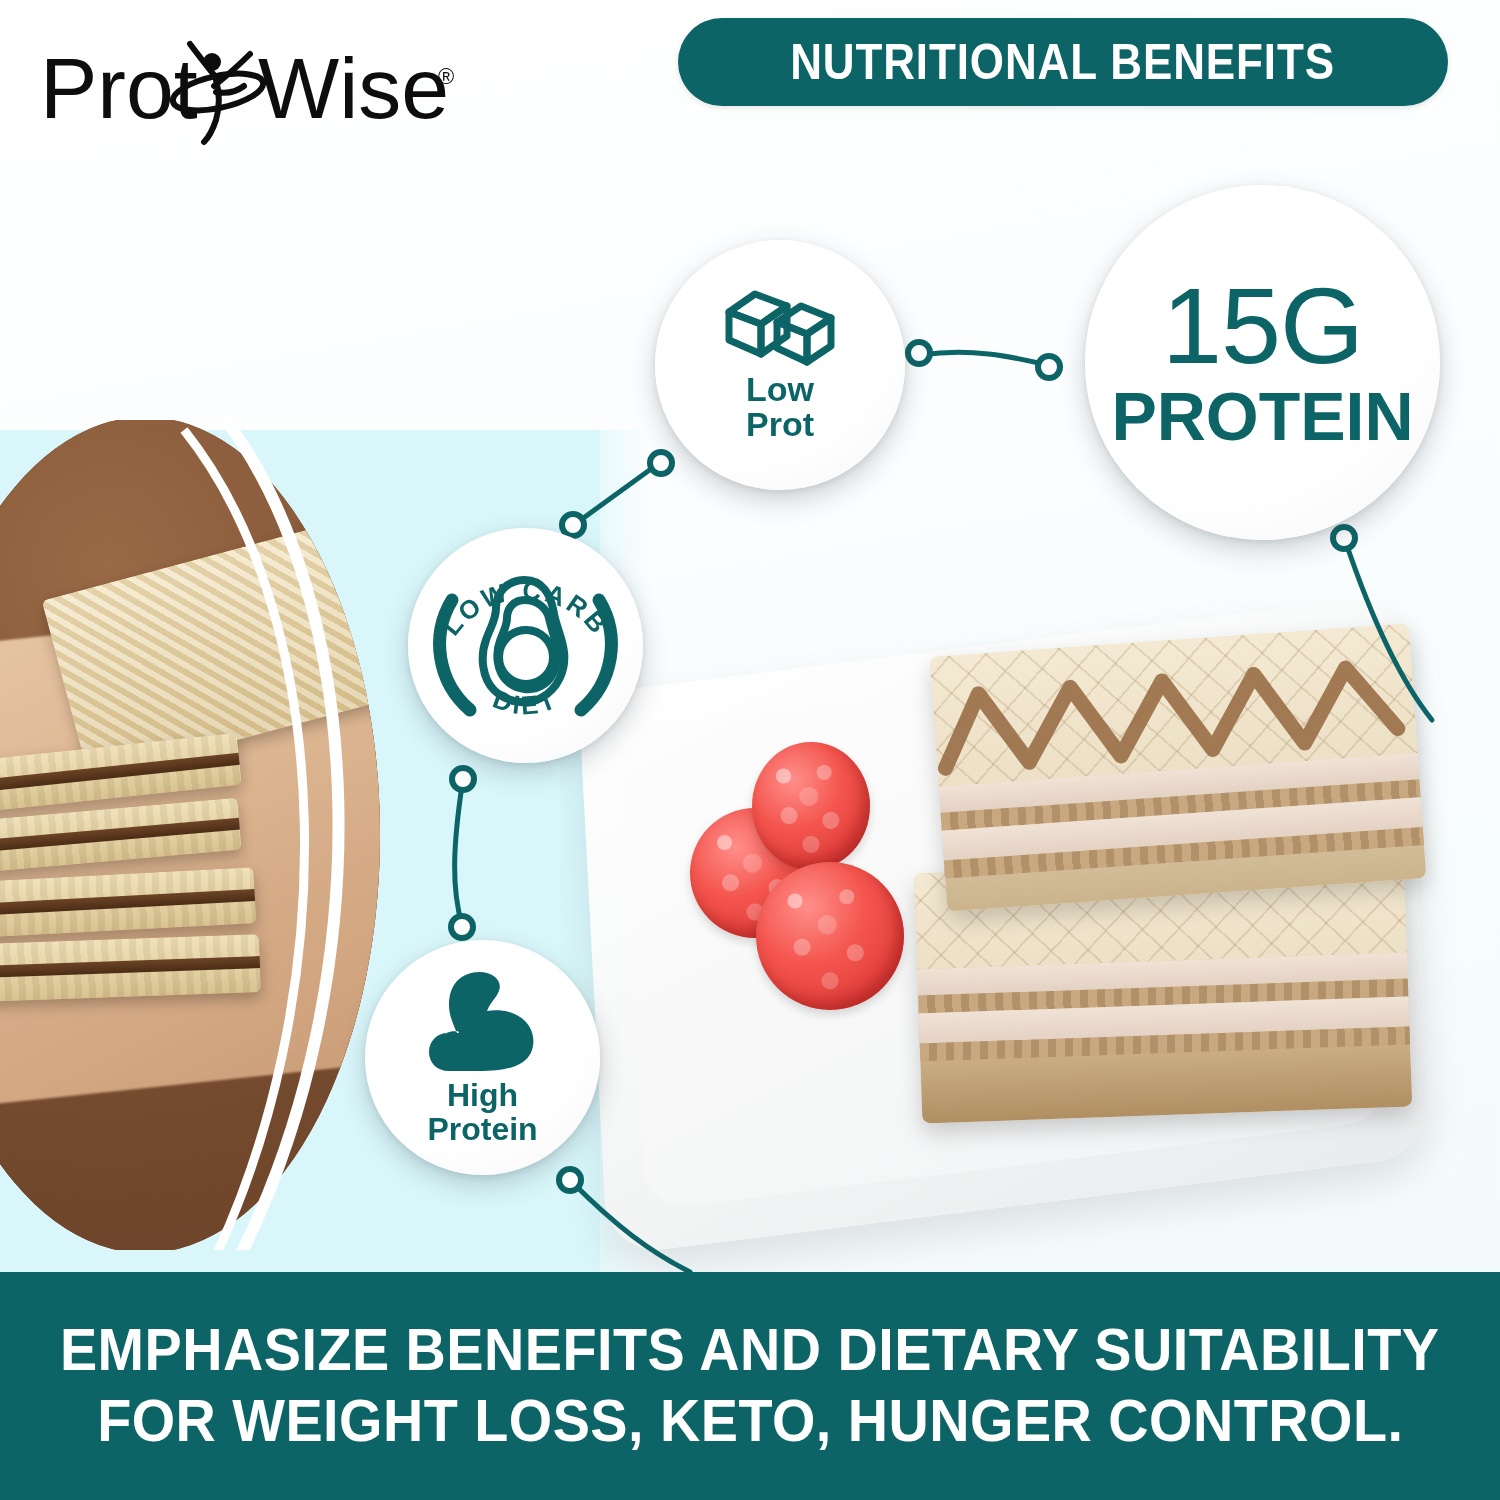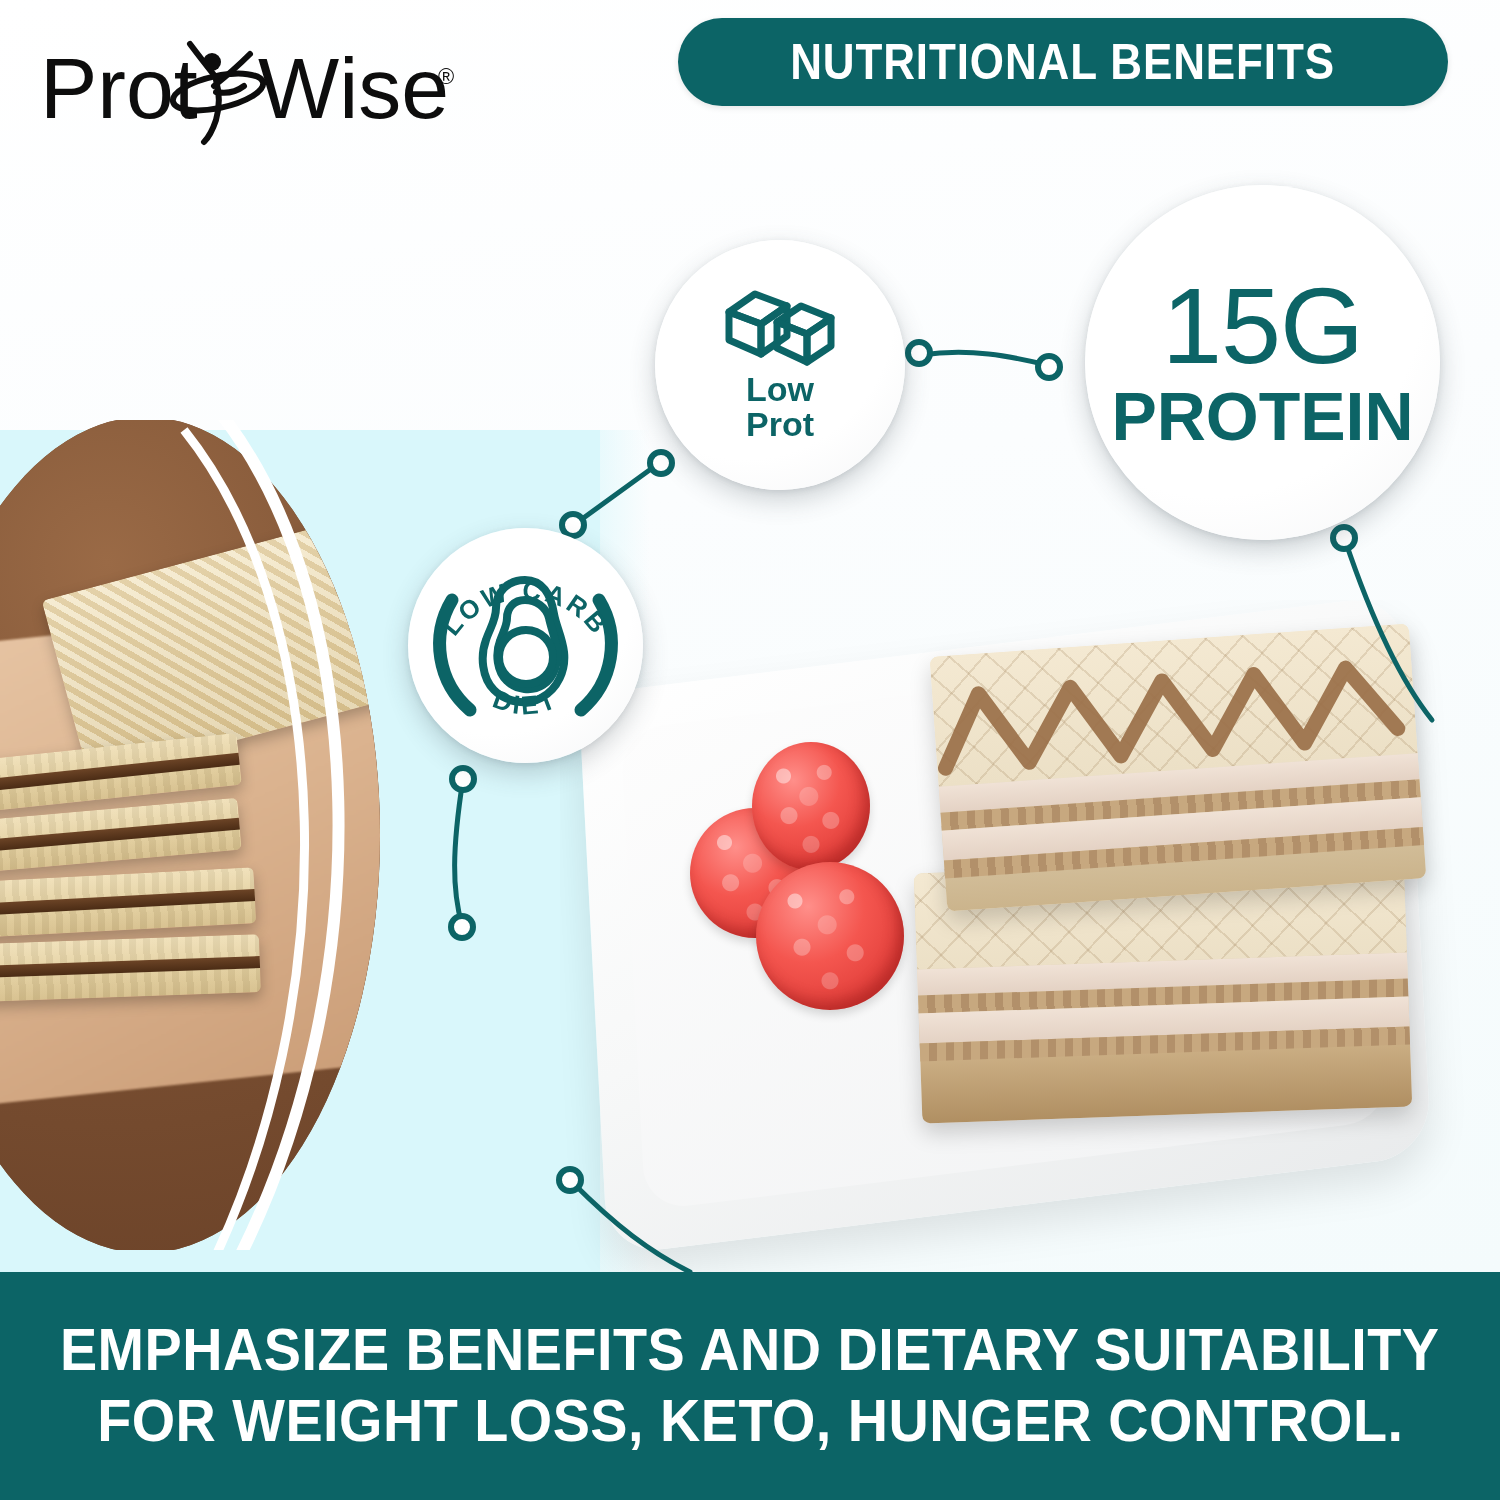--- a/index.html
+++ b/index.html
@@ -345,19 +345,39 @@
 
       <text font-family="Liberation Sans, sans-serif" font-size="26" font-weight="bold" fill="#0c6466" letter-spacing="3">
         <textPath href="#arcTop" startOffset="50%" text-anchor="middle">LOW CARB</textPath>
       </text>
       <text font-family="Liberation Sans, sans-serif" font-size="26" font-weight="bold" fill="#0c6466" letter-spacing="3">
         <textPath href="#arcBot" startOffset="50%" text-anchor="middle">DIET</textPath>
       </text>
     </svg>
   </div>
 
+  <div class="badge" id="badge-highprotein">
+    <svg class="icon" width="120" height="108" viewBox="0 0 120 108">
+      <path fill="#0c6466" d="M34 12 C44 2 62 0 72 8 C78 13 78 20 74 26
+        C70 32 66 36 64 42 C76 40 92 42 102 52 C114 64 113 84 100 93
+        C90 100 74 102 58 102 L26 102 C14 102 6 94 6 83 C6 72 14 64 25 64
+        L34 64 C30 55 26 46 26 36 C26 27 28 19 34 12 Z
+        M62 10 C54 6 44 8 39 16 C35 22 34 29 35 36 C36 45 40 54 45 62
+        L34 62 C20 62 12 70 12 80 C12 88 18 95 28 95 L58 95
+        C72 95 86 93 94 87 C104 80 104 66 95 58 C86 50 70 49 58 52
+        C54 53 52 50 53 46 C56 36 62 30 66 24 C69 19 68 13 62 10 Z"></path>
+      <path fill="#0c6466" d="M33 14 C44 4 61 2 71 10 C77 15 76 22 72 28
+        C67 35 62 40 60 47 C73 44 90 46 100 56 C111 67 110 85 98 93
+        C88 99 73 101 57 101 L27 101 C15 101 7 93 7 82 C7 72 15 64 26 64
+        L36 64 C31 54 27 45 27 35 C27 27 28 20 33 14 Z"></path>
+    </svg>
+    <div class="lbl">
+      <span>High</span><br>
+      <span>Protein</span>
+    </div>
+  </div>
 
   <div class="banner">
     <div class="line">EMPHASIZE BENEFITS AND DIETARY SUITABILITY</div>
     <div class="line">FOR WEIGHT LOSS, KETO, HUNGER CONTROL.</div>
   </div>
 
 </div>
 
 </body></html>

